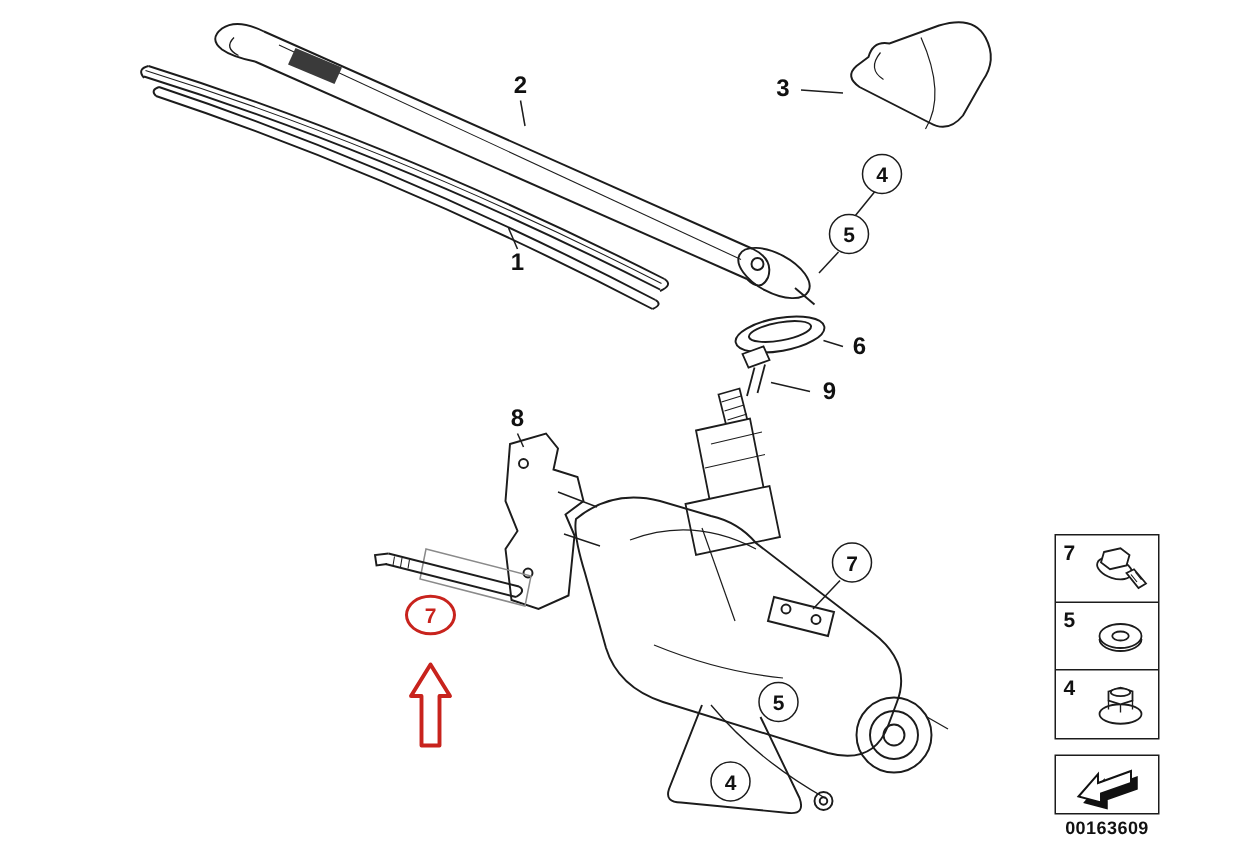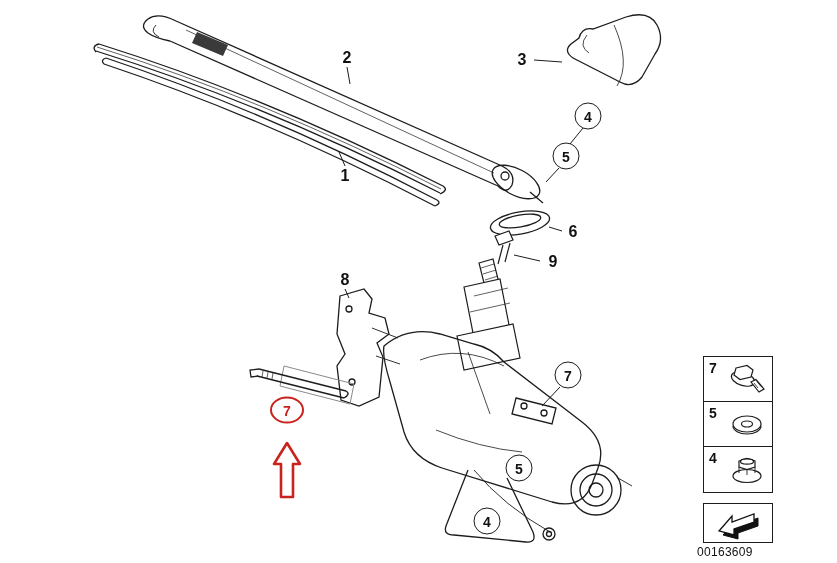--- a/index.html
+++ b/index.html
@@ -18,22 +18,22 @@
 
   .legend { position:absolute; left:703px; top:356px; width:70px; border:1.4px solid #1c1c1c; background:#fff; }
   .legend-row { position:relative; height:45px; border-bottom:1.4px solid #1c1c1c; }
   .legend-row:last-child { border-bottom:none; }
   .legend-num { position:absolute; left:5px; top:3px; font-weight:bold; font-size:14px; color:#111; }
   .legend-icon { position:absolute; right:1px; top:5px; }
 
   .legend-arrow-box { position:absolute; left:703px; top:503px; width:70px; height:40px;
                       border:1.4px solid #1c1c1c; background:#fff;
                       display:flex; align-items:center; justify-content:center; }
-  .part-number { position:absolute; left:697px; top:545px; width:82px; 
-                 font-weight:normal; font-size:12px; color:#111; letter-spacing:0.3px; }
+  .part-number { position:absolute; left:697px; top:545px; width:82px; text-align:center;
+                 font-weight:bold; font-size:12px; color:#111; letter-spacing:0.3px; }
 </style>
 </head>
 <body>
 
 <div class="stage">
 
   <svg class="art" width="837" height="563" viewBox="0 0 837 563">
 
     <g stroke="#1c1c1c" fill="none" stroke-width="1.3">
       <path d="M99,44 Q265,96 443,186"></path>

